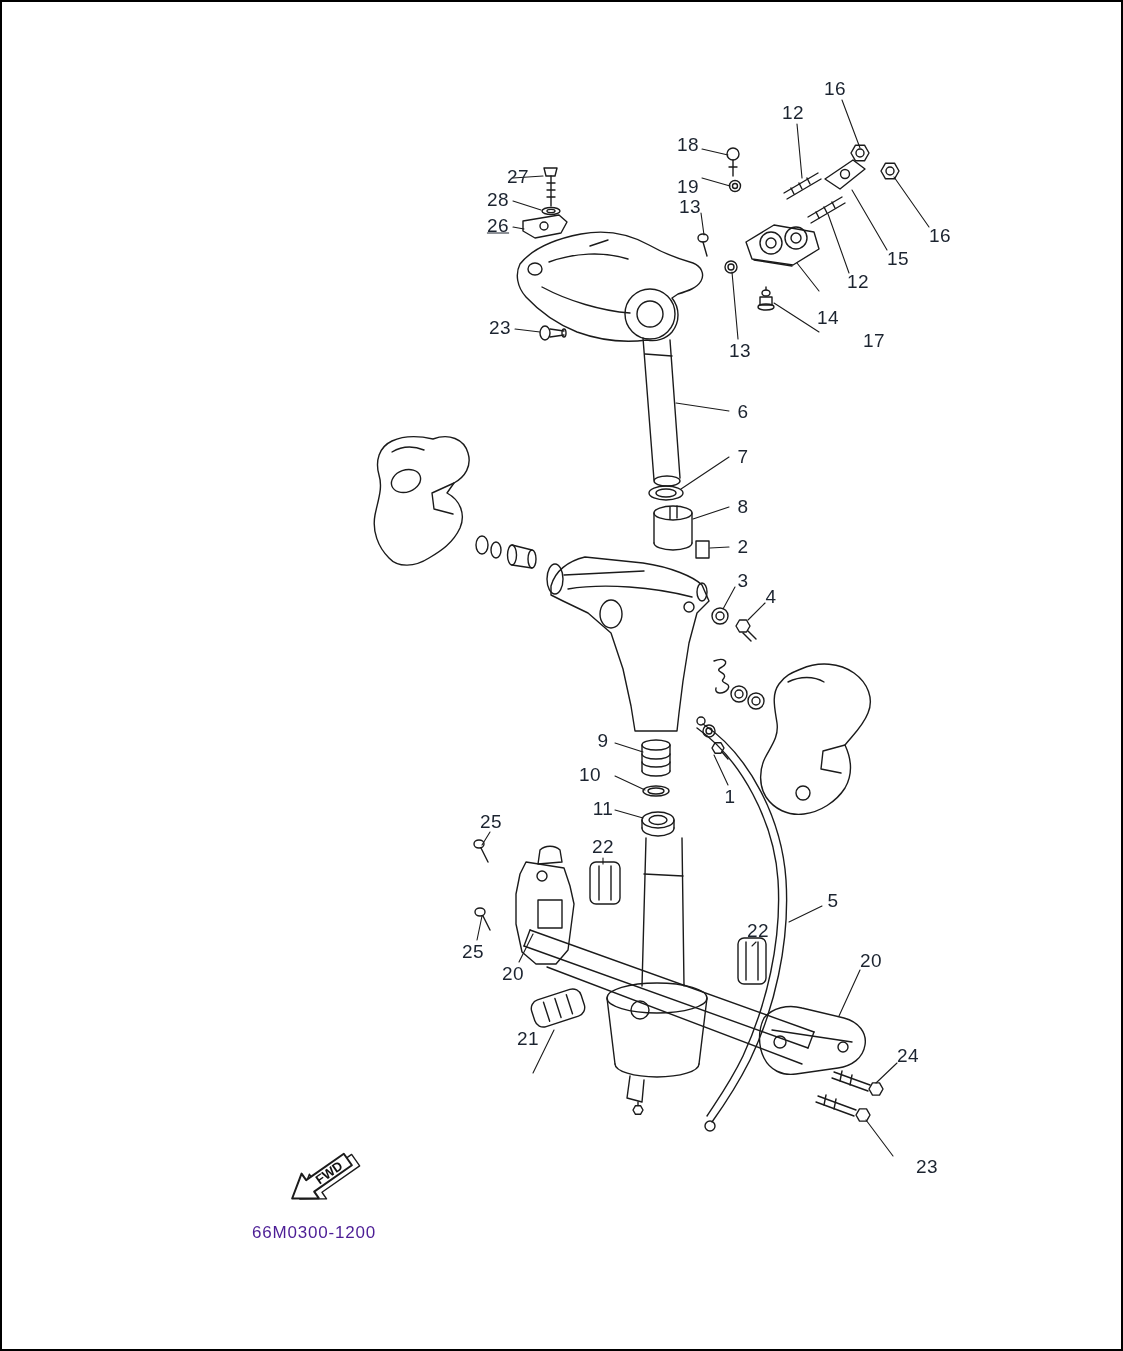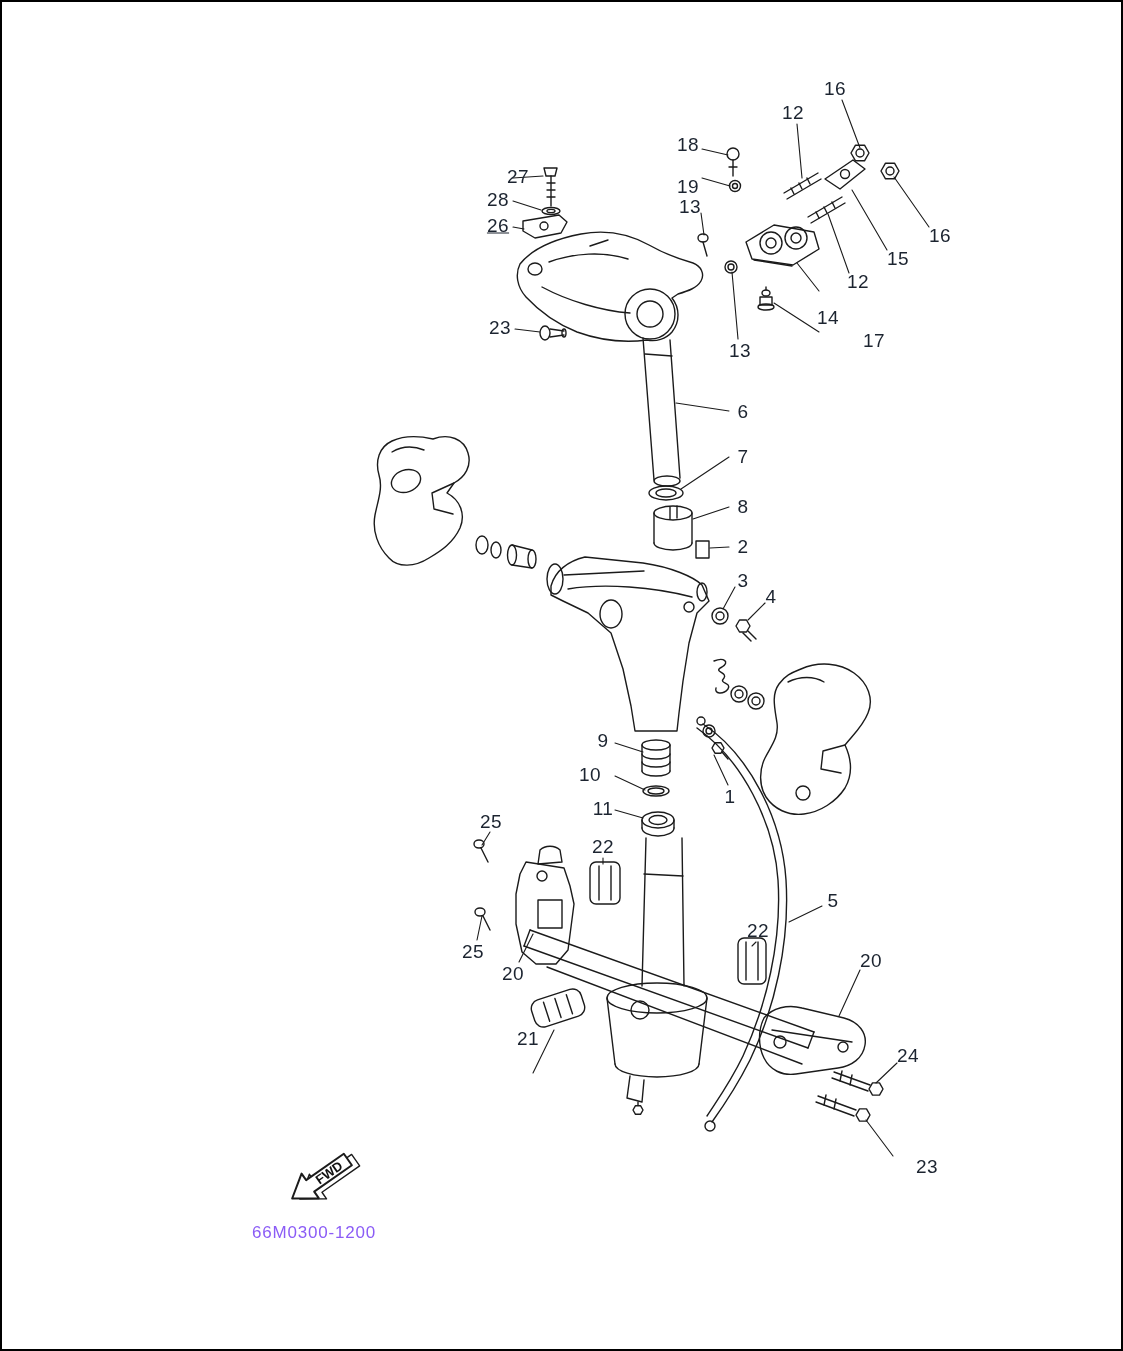--- a/index.html
+++ b/index.html
@@ -23,21 +23,21 @@
     letter-spacing: 0.5px;
     white-space: nowrap;
     user-select: none;
     text-align: center;
   }
   .code {
     position: absolute;
     left: 250px;
     top: 1221px;
     font-size: 17px;
-    color: #8b5cf6;
+    color: #4c1d95;
     letter-spacing: 0.8px;
   }
 </style>
 </head>
 <body>
 
 <div class="stage">
 
   <svg class="drawing" width="1123" height="1351" viewBox="0 0 1123 1351">
     <g stroke="#1b1b1b" stroke-width="1.4" fill="none" stroke-linejoin="round" stroke-linecap="round">

